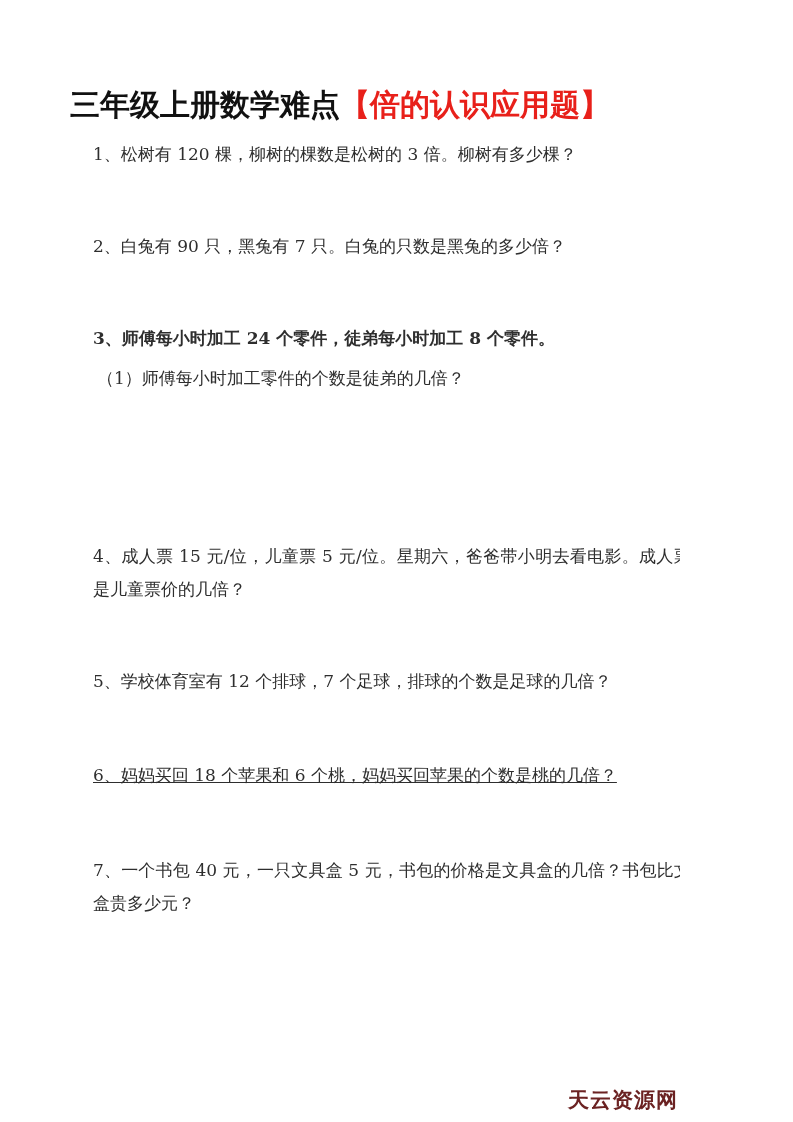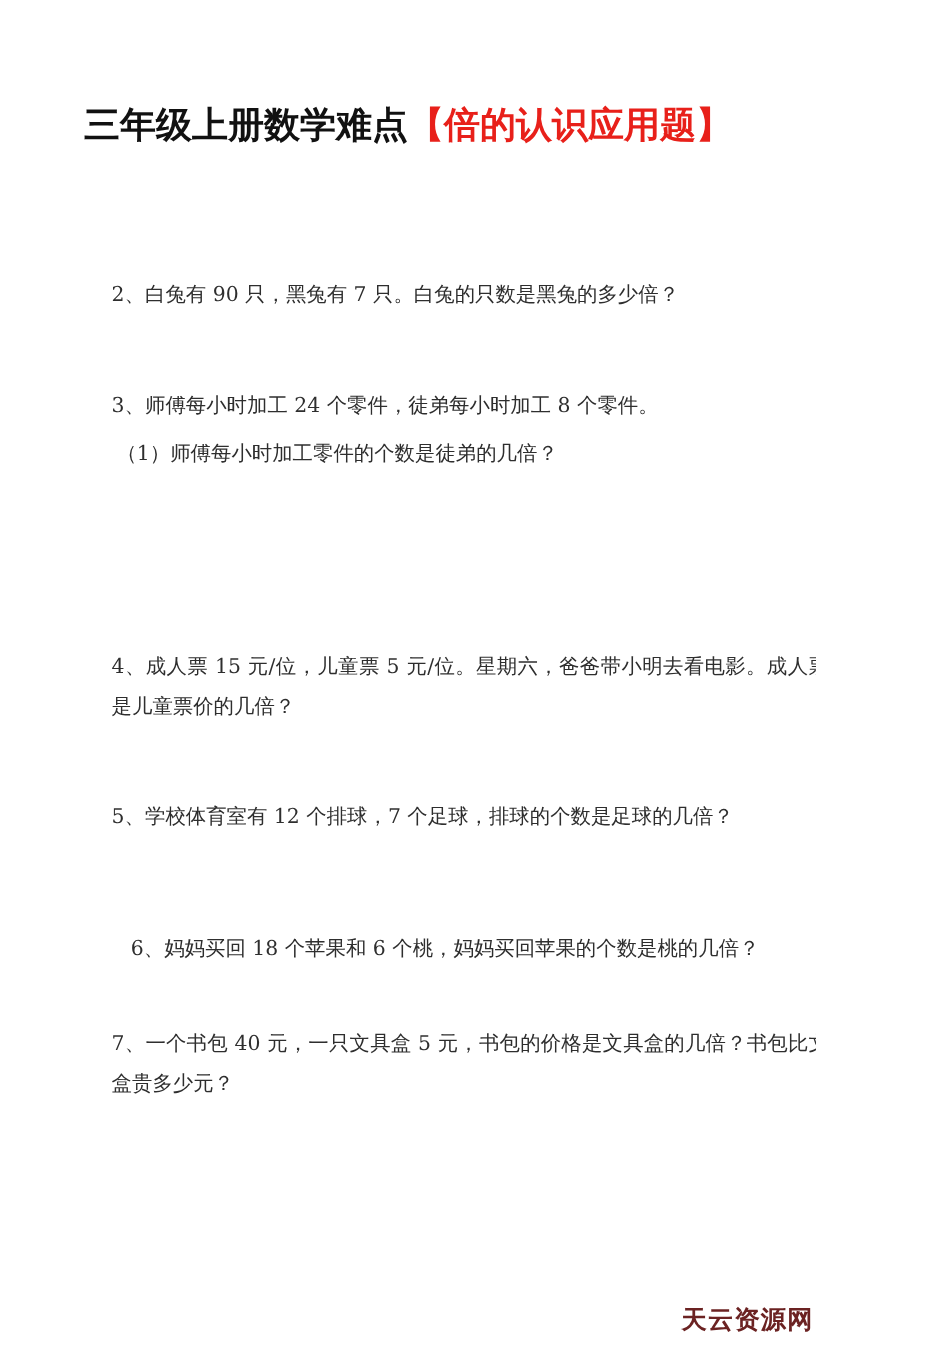--- a/index.html
+++ b/index.html
@@ -65,23 +65,24 @@
     white-space:nowrap;
   }
 </style>
 </head>
 <body>
 
 <div class="page">
 
   <h1 class="doc-title" style="margin:0;"><span class="t-black">三年级上册数学难点</span><span class="t-red">【倍的认识应用题】</span></h1>
 
+  <p class="prob p1" style="margin:0;">1、松树有 120 棵，柳树的棵数是松树的 3 倍。柳树有多少棵？</p>
   <p class="prob p2" style="margin:0;">2、白兔有 90 只，黑兔有 7 只。白兔的只数是黑兔的多少倍？</p>
-  <p class="prob p3" style="margin:0;">3、师傅每小时加工 24 个零件，徒弟每小时加工 8 个零件。</p>
+  <p class="prob p3" style="margin:0;font-weight:bold;">3、师傅每小时加工 24 个零件，徒弟每小时加工 8 个零件。</p>
   <p class="prob p3q1" style="margin:4px;">（1）师傅每小时加工零件的个数是徒弟的几倍？</p>
   <p class="prob p4" style="margin:0;">4、成人票 15 元/位，儿童票 5 元/位。星期六，爸爸带小明去看电影。成人票价是儿童票价的几倍？</p>
   <p class="prob p5" style="margin:0;">5、学校体育室有 12 个排球，7 个足球，排球的个数是足球的几倍？</p>
-  <p class="prob p6" style="margin:16px;">6、妈妈买回 18 个苹果和 6 个桃，妈妈买回苹果的个数是桃的几倍？</p>
+  <p class="prob p6" style="margin:0;text-decoration:underline;">6、妈妈买回 18 个苹果和 6 个桃，妈妈买回苹果的个数是桃的几倍？</p>
   <p class="prob p7" style="margin:0;">7、一个书包 40 元，一只文具盒 5 元，书包的价格是文具盒的几倍？书包比文具盒贵多少元？</p>
 
   <div class="watermark">天云资源网</div>
 
 </div>
 
 </body></html>

